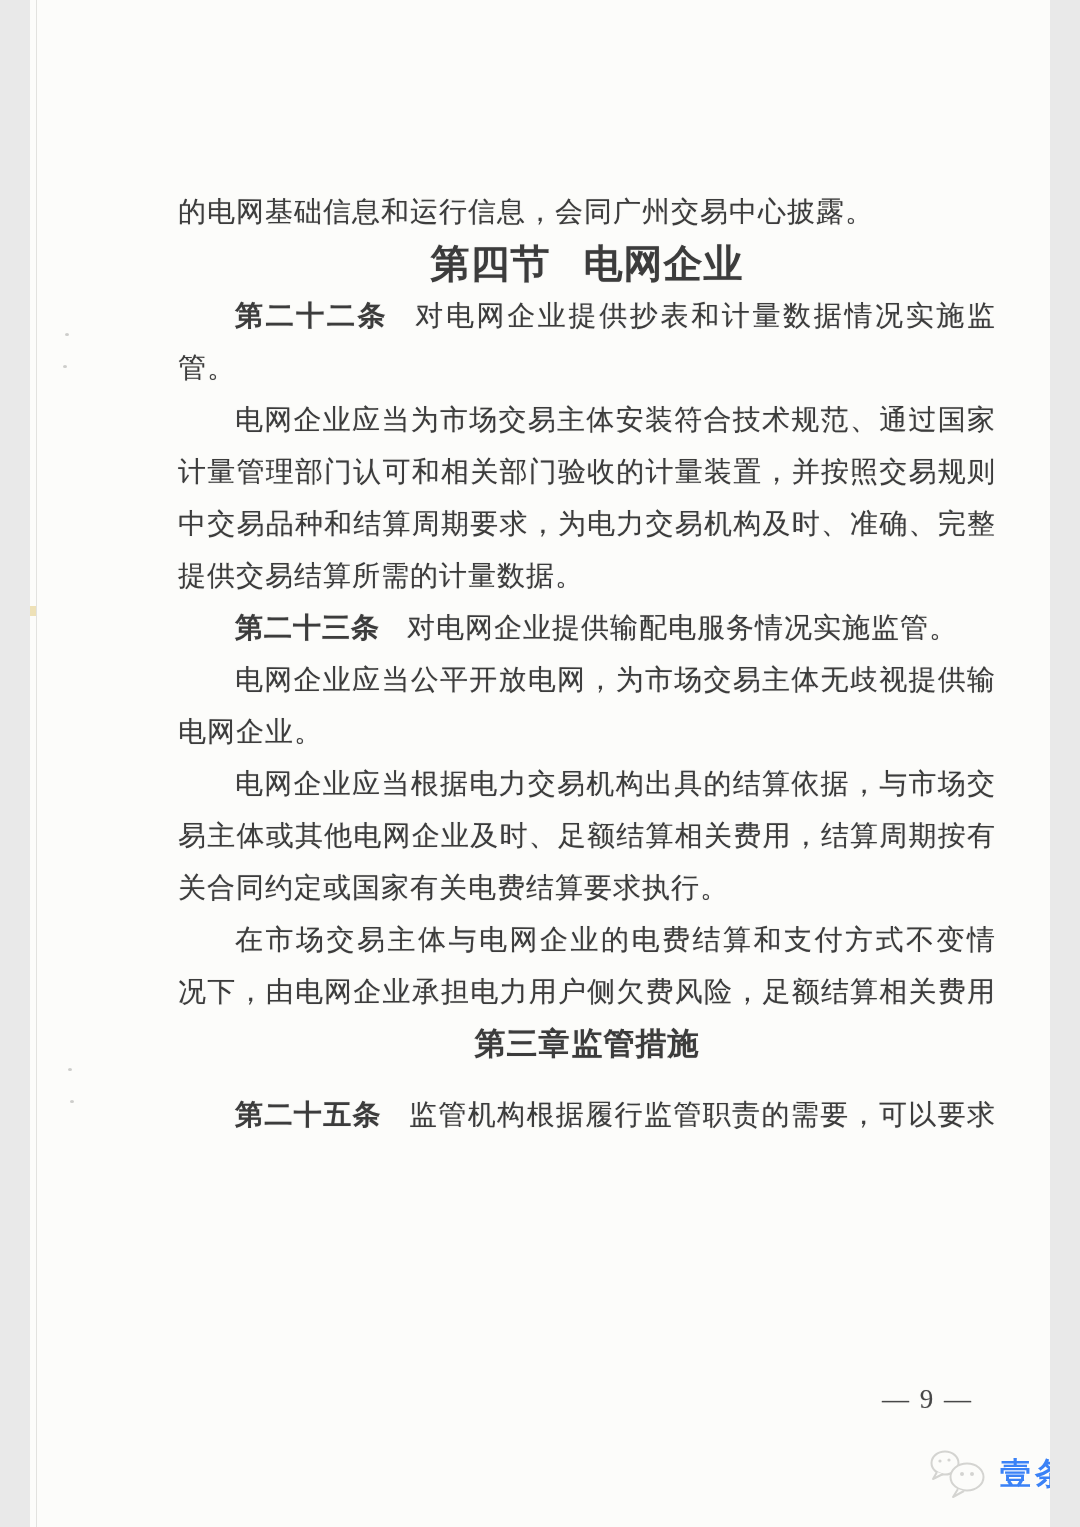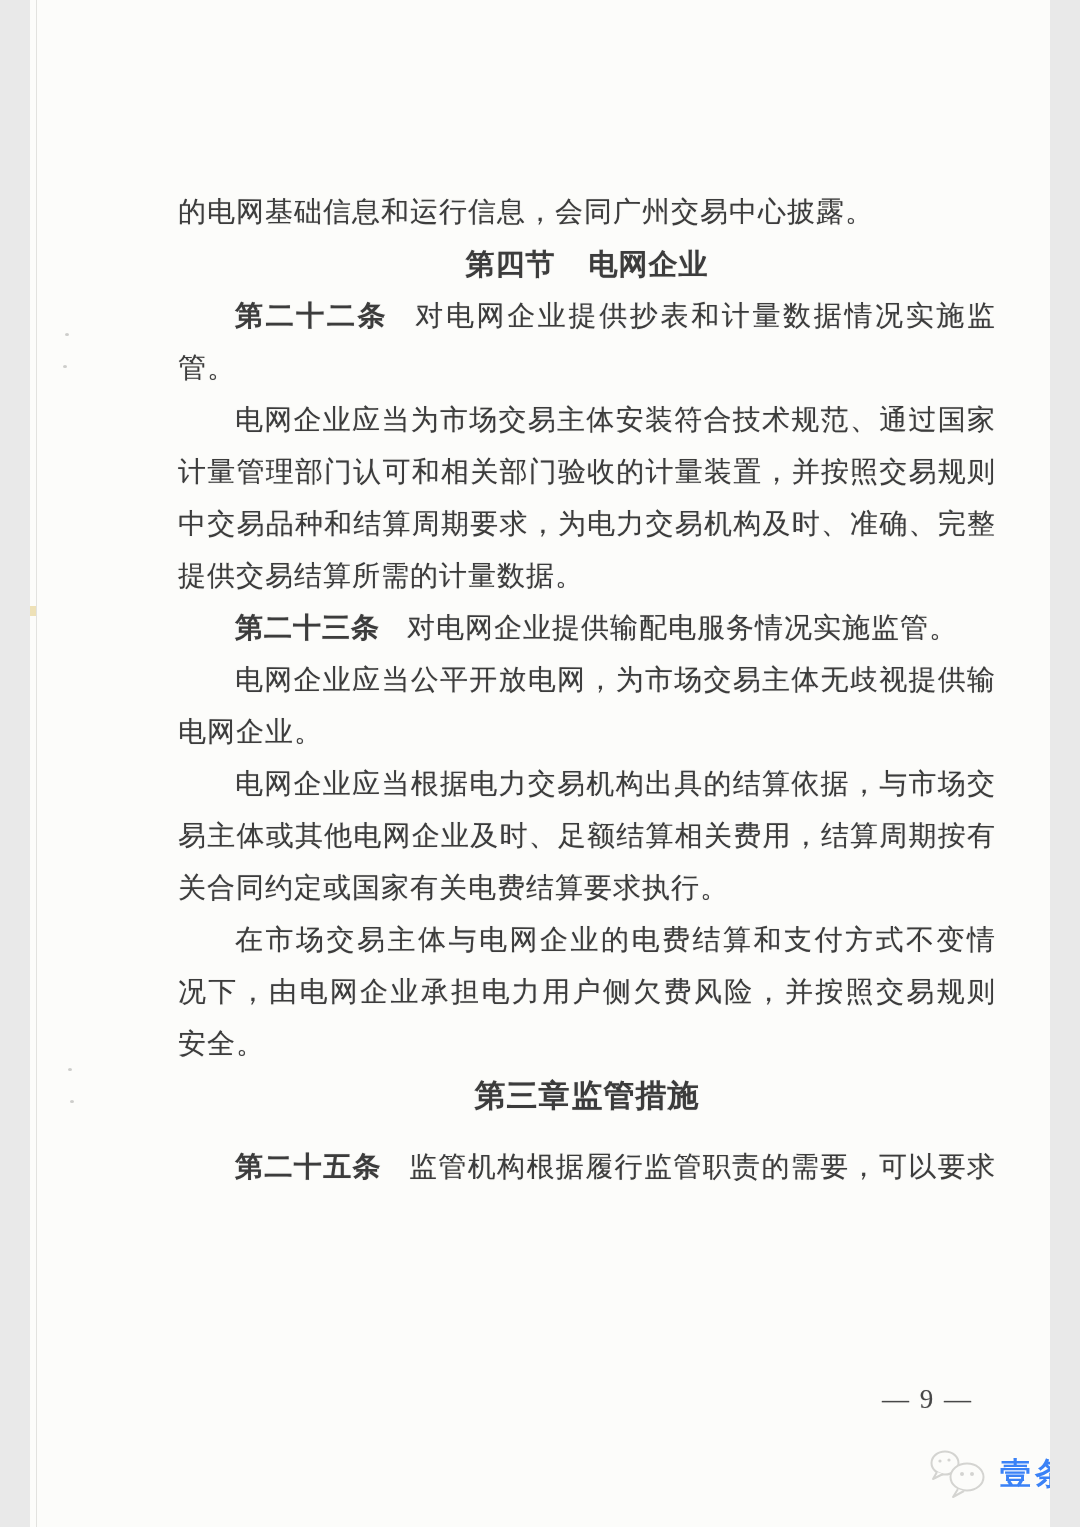--- a/index.html
+++ b/index.html
@@ -12,21 +12,21 @@
   .doc{position:absolute;left:148px;top:186px;width:818px;}
   .line{
     font-size:28px;line-height:52px;letter-spacing:1px;white-space:nowrap;
     text-shadow:0 0 1px rgba(70,70,70,.35);
   }
   .line.justify{white-space:normal;text-align:justify;text-align-last:justify;}
   .line.indent{padding-left:57px;}
   .lead{font-family:"Liberation Sans",sans-serif;font-weight:bold;margin-right:27px;}
   .line.section{
     text-align:center;text-align-last:center;font-weight:bold;
-    font-family:"Liberation Sans",sans-serif;font-size:29px;white-space:nowrap;
+    font-family:"Liberation Sans",sans-serif;font-size:39px;white-space:nowrap;
   }
   .line.section .lead{margin-right:33px;}
   .line.chapter{
     text-align:center;text-align-last:center;font-weight:bold;
     font-family:"Liberation Sans",sans-serif;font-size:31px;margin-bottom:19px;white-space:nowrap;
   }
   .line.chapter .lead{margin-right:1px;}
   
   .page-number{
     position:absolute;left:852px;top:1384px;font-size:27px;letter-spacing:2px;
@@ -71,22 +71,21 @@
       <div class="line body justify">计量管理部门认可和相关部门验收的计量装置，并按照交易规则</div>
       <div class="line body justify">中交易品种和结算周期要求，为电力交易机构及时、准确、完整</div>
       <div class="line body">提供交易结算所需的计量数据。</div>
       <div class="line body indent"><span class="lead">第二十三条</span><span>对电网企业提供输配电服务情况实施监管。</span></div>
       <div class="line body indent justify">电网企业应当公平开放电网，为市场交易主体无歧视提供输</div>
       <div class="line body">电网企业。</div>
       <div class="line body indent justify">电网企业应当根据电力交易机构出具的结算依据，与市场交</div>
       <div class="line body justify">易主体或其他电网企业及时、足额结算相关费用，结算周期按有</div>
       <div class="line body">关合同约定或国家有关电费结算要求执行。</div>
       <div class="line body indent justify">在市场交易主体与电网企业的电费结算和支付方式不变情</div>
-      <div class="line body justify">况下，由电网企业承担电力用户侧欠费风险，并按照交易规则</div>
-      <div class="line body">安全。</div>
+      <div class="line body justify">况下，由电网企业承担电力用户侧欠费风险，足额结算相关费用</div>
       <div class="line chapter"><span class="lead">第三章</span><span>监管措施</span></div>
       <div class="line body indent justify"><span class="lead">第二十五条</span><span>监管机构根据履行监管职责的需要，可以要求</span></div>
     </div>
 
   <div class="page-number">— 9 —</div>
 
   <div class="watermark">
     <span>
       <svg viewBox="0 0 64 52" fill="none">
 

